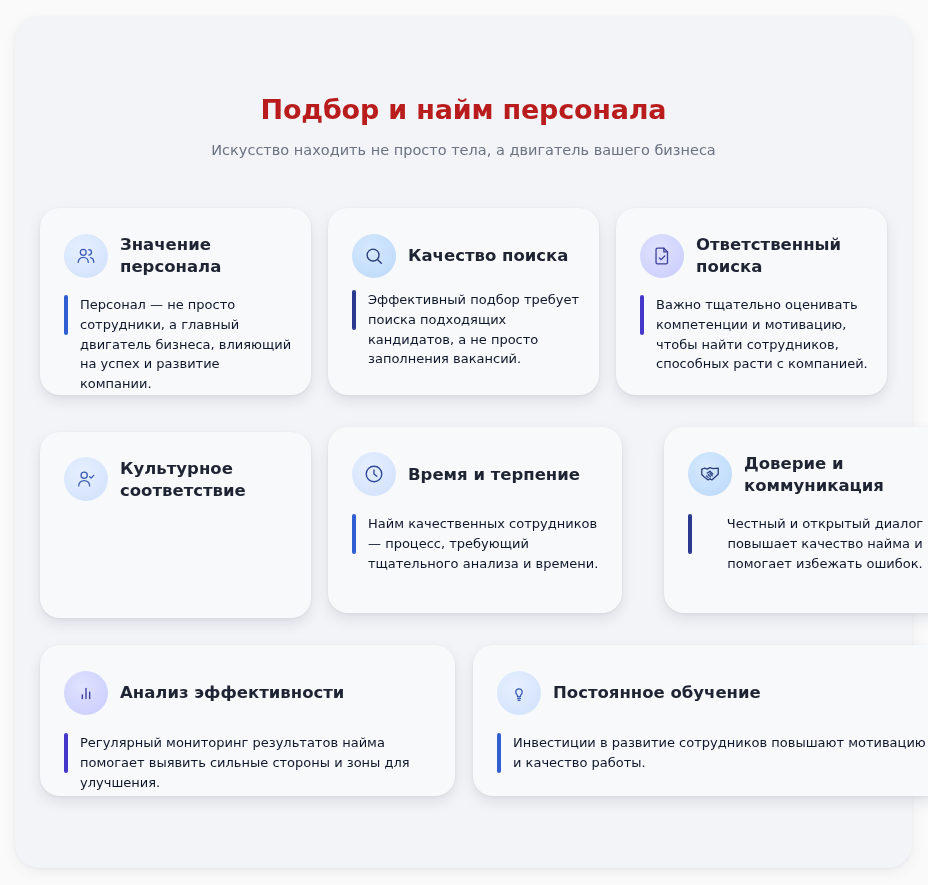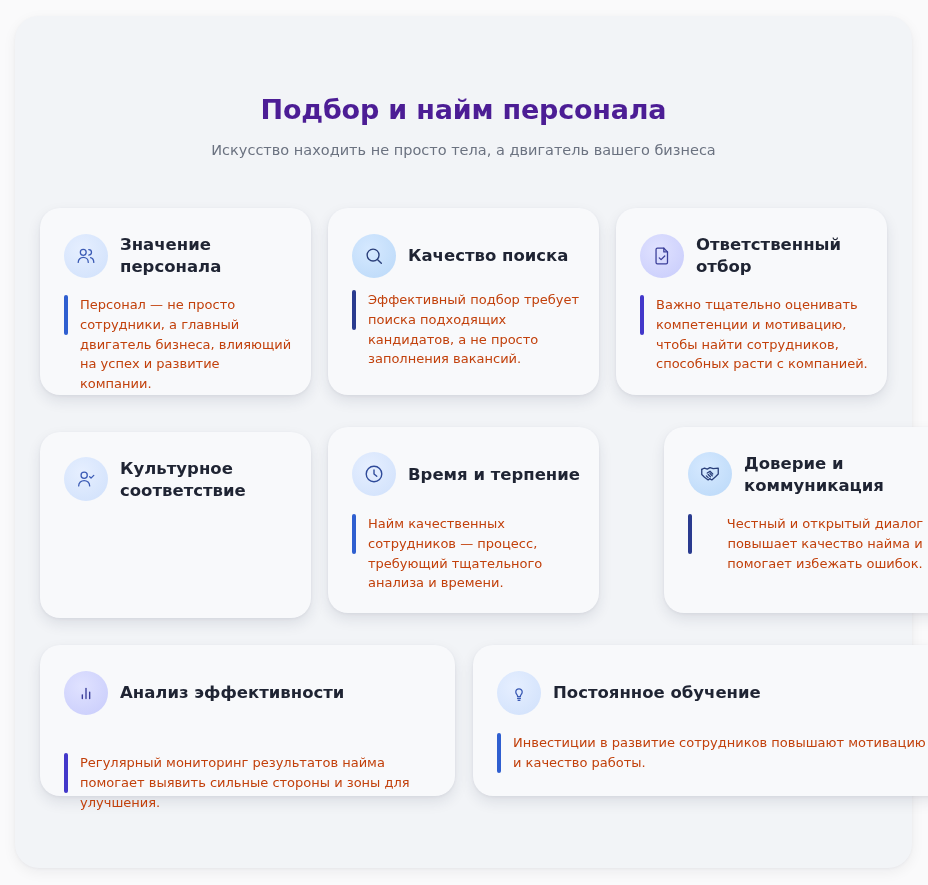--- a/index.html
+++ b/index.html
@@ -16,21 +16,21 @@
     background: #f2f4f7;
     border-radius: 24px;
     box-shadow: 0 4px 14px rgba(15, 23, 42, 0.06), 0 1px 3px rgba(15,23,42,0.04);
   }
   .title {
     position: absolute;
     left: 0; right: 0; top: 78px;
     text-align: center;
     font-size: 27px;
     font-weight: bold;
-    color: #4c1d95;
+    color: #b91c1c;
     letter-spacing: -0.2px;
   }
   .subtitle {
     position: absolute;
     left: 0; right: 0; top: 126px;
     text-align: center;
     font-size: 14.5px;
     color: #6b7280;
   }
   .card {
@@ -64,21 +64,21 @@
   .accent-bar {
     position: absolute;
     left: 0; top: 0;
     width: 3.5px; height: 40px;
     border-radius: 2px;
   }
   .desc {
     padding-left: 16px;
     font-size: 13px;
     line-height: 19.8px;
-    color: #c2410c;
+    color: #0f172a;
   }
 </style>
 </head>
 <body>
 
 <div class="panel">
   <h1 class="title">Подбор и найм персонала</h1>
   <p class="subtitle">Искусство находить не просто тела, а двигатель вашего бизнеса</p>
 </div>
 
@@ -113,39 +113,39 @@
 </div>
 
 <div class="card" style="left:616px; top:208px; width:271px; height:187px;">
   <div class="icon-circle" style="top:26px; background: radial-gradient(circle at 40% 35%, #e0e2ff 0%, #c7cbfb 100%);">
     <svg viewBox="0 0 24 24" fill="none" stroke="#3b3f9a" stroke-width="1.4" stroke-linecap="round" stroke-linejoin="round">
       <path d="M7 3.5h7l4 4V19a1.5 1.5 0 0 1-1.5 1.5h-9.5A1.5 1.5 0 0 1 5.5 19V5A1.5 1.5 0 0 1 7 3.5z"></path>
       <path d="M14 3.5V7.5h4"></path>
       <path d="M9 14l2 2 4-4"></path>
     </svg>
   </div>
-  <div class="card-title" style="top:26px;">Ответственный отбор</div>
+  <div class="card-title" style="top:26px;">Ответственный поиска</div>
   <div class="desc-wrap" style="top:87px;">
     <span class="accent-bar" style="background:#4338ca;"></span>
     <p class="desc">Важно тщательно оценивать компетенции и мотивацию, чтобы найти сотрудников, способных расти с компанией.</p>
   </div>
 </div>
 
 <div class="card" style="left:40px; top:432px; width:271px; height:186px;">
   <div class="icon-circle" style="top:25px; background: radial-gradient(circle at 40% 35%, #e6efff 0%, #cfe0fb 100%);">
     <svg viewBox="0 0 24 24" fill="none" stroke="#3b5bb5" stroke-width="1.4" stroke-linecap="round" stroke-linejoin="round">
       <circle cx="10" cy="8" r="3.4"></circle>
       <path d="M4 19.5c0-3.3 2.7-5.8 6-5.8s6 2.5 6 5.8"></path>
       <path d="M16 9.5l1.5 1.5 3-3"></path>
     </svg>
   </div>
   <div class="card-title" style="top:26px;">Культурное соответствие</div>
 </div>
 
-<div class="card" style="left:328px; top:427px; width:271px; height:186px;">
+<div class="card" style="left:328px; top:427px; width:294px; height:186px;">
   <div class="icon-circle" style="top:25px; background: radial-gradient(circle at 40% 35%, #e6efff 0%, #cfe0fb 100%);">
     <svg viewBox="0 0 24 24" fill="none" stroke="#2e4a9a" stroke-width="1.5" stroke-linecap="round" stroke-linejoin="round">
       <circle cx="12" cy="12" r="8.5"></circle>
       <path d="M12 7.5V12l3 2.5"></path>
     </svg>
   </div>
   <div class="card-title" style="top:37px;">Время и терпение</div>
   <div class="desc-wrap" style="top:87px;">
     <span class="accent-bar" style="background:#2f5fd0;"></span>
     <p class="desc">Найм качественных сотрудников — процесс, требующий тщательного анализа и времени.</p>
@@ -170,21 +170,21 @@
 
 <div class="card" style="left:40px; top:645px; width:415px; height:151px;padding-left:28px;">
   <div class="icon-circle" style="top:26px; background: radial-gradient(circle at 40% 35%, #e0e2ff 0%, #c7cbfb 100%);">
     <svg viewBox="0 0 24 24" fill="none" stroke="#3b3f9a" stroke-width="1.5" stroke-linecap="round">
       <path d="M8 18v-4"></path>
       <path d="M12 18V7"></path>
       <path d="M16 18v-7"></path>
     </svg>
   </div>
   <div class="card-title" style="top:37px;">Анализ эффективности</div>
-  <div class="desc-wrap" style="top:88px;margin-top:20px;">
+  <div class="desc-wrap" style="top:88px;">
     <span class="accent-bar" style="background:#4338ca;"></span>
     <p class="desc">Регулярный мониторинг результатов найма помогает выявить сильные стороны и зоны для улучшения.</p>
   </div>
 </div>
 
 <div class="card" style="left:473px; top:645px; width:474px; height:151px;">
   <div class="icon-circle" style="top:26px; background: radial-gradient(circle at 40% 35%, #e6efff 0%, #cfe0fb 100%);">
     <svg viewBox="0 0 24 24" fill="none" stroke="#3b5bb5" stroke-width="1.4" stroke-linecap="round" stroke-linejoin="round">
       <path d="M8.5 11a3.5 3.5 0 1 1 7 0c0 1.6-1 2.5-1.6 3.4-.4.5-.4 1-.4 1.6h-3c0-.6 0-1.1-.4-1.6C9.5 13.5 8.5 12.6 8.5 11z"></path>
       <path d="M10.5 18h3"></path>

